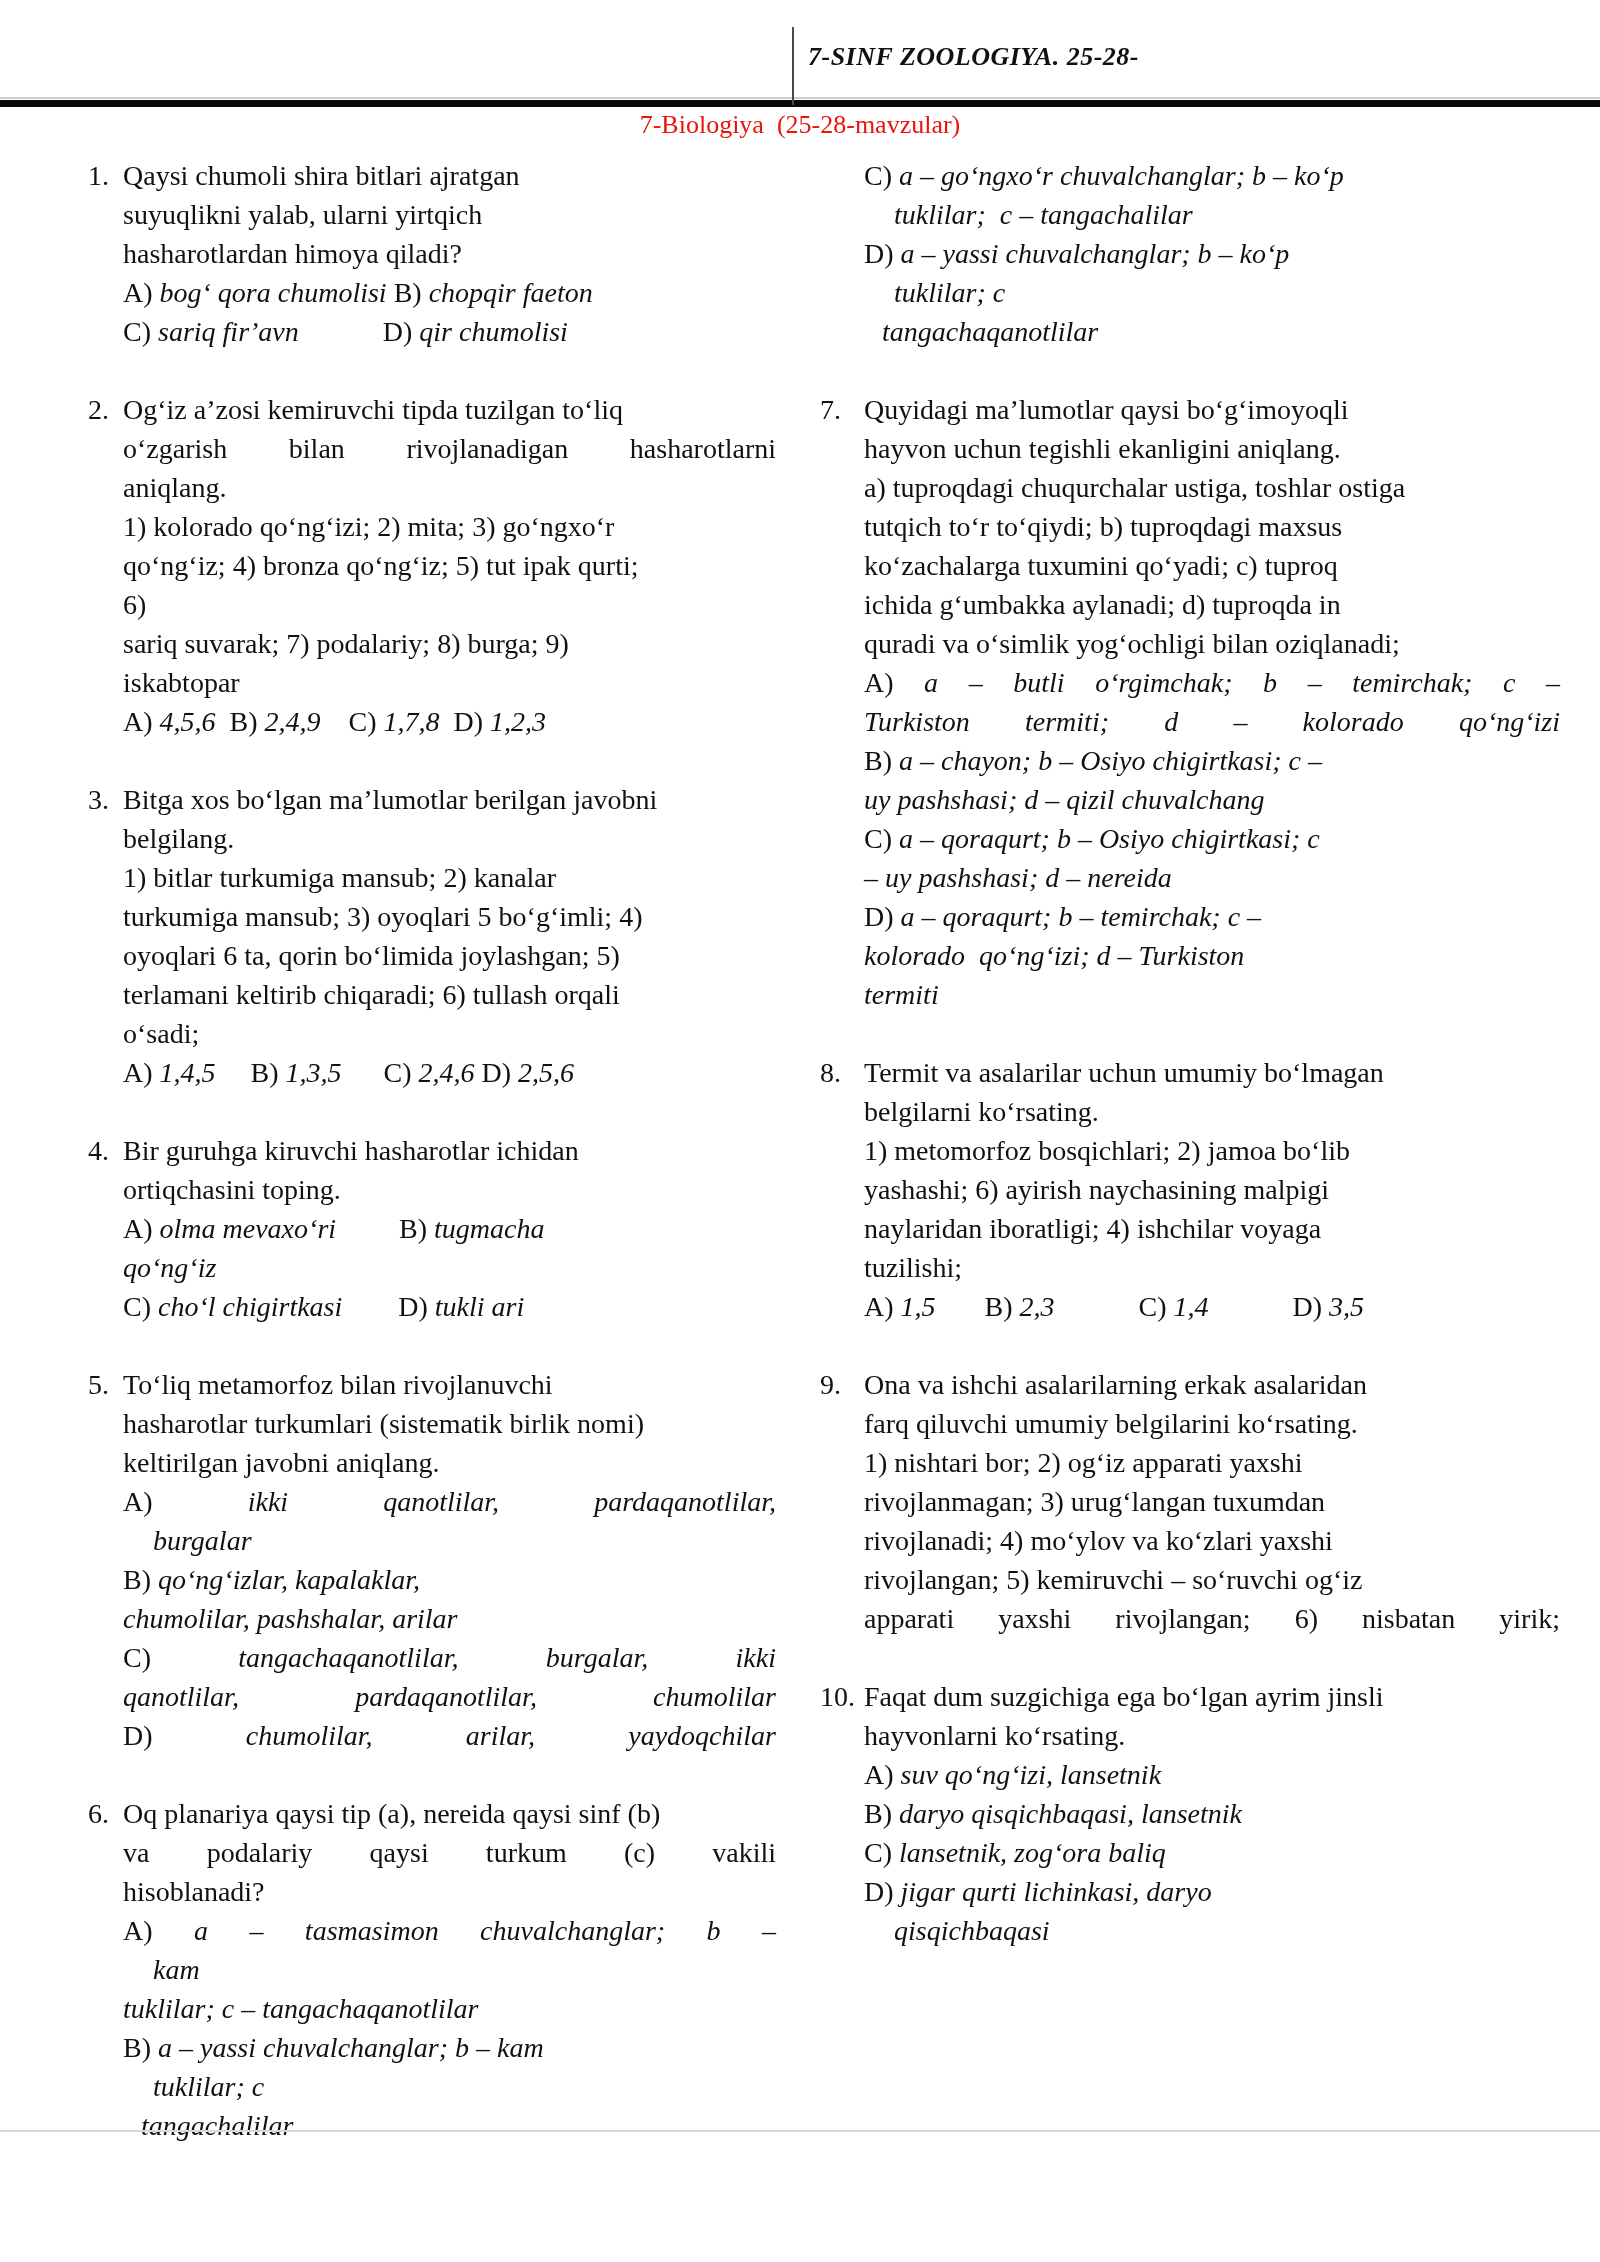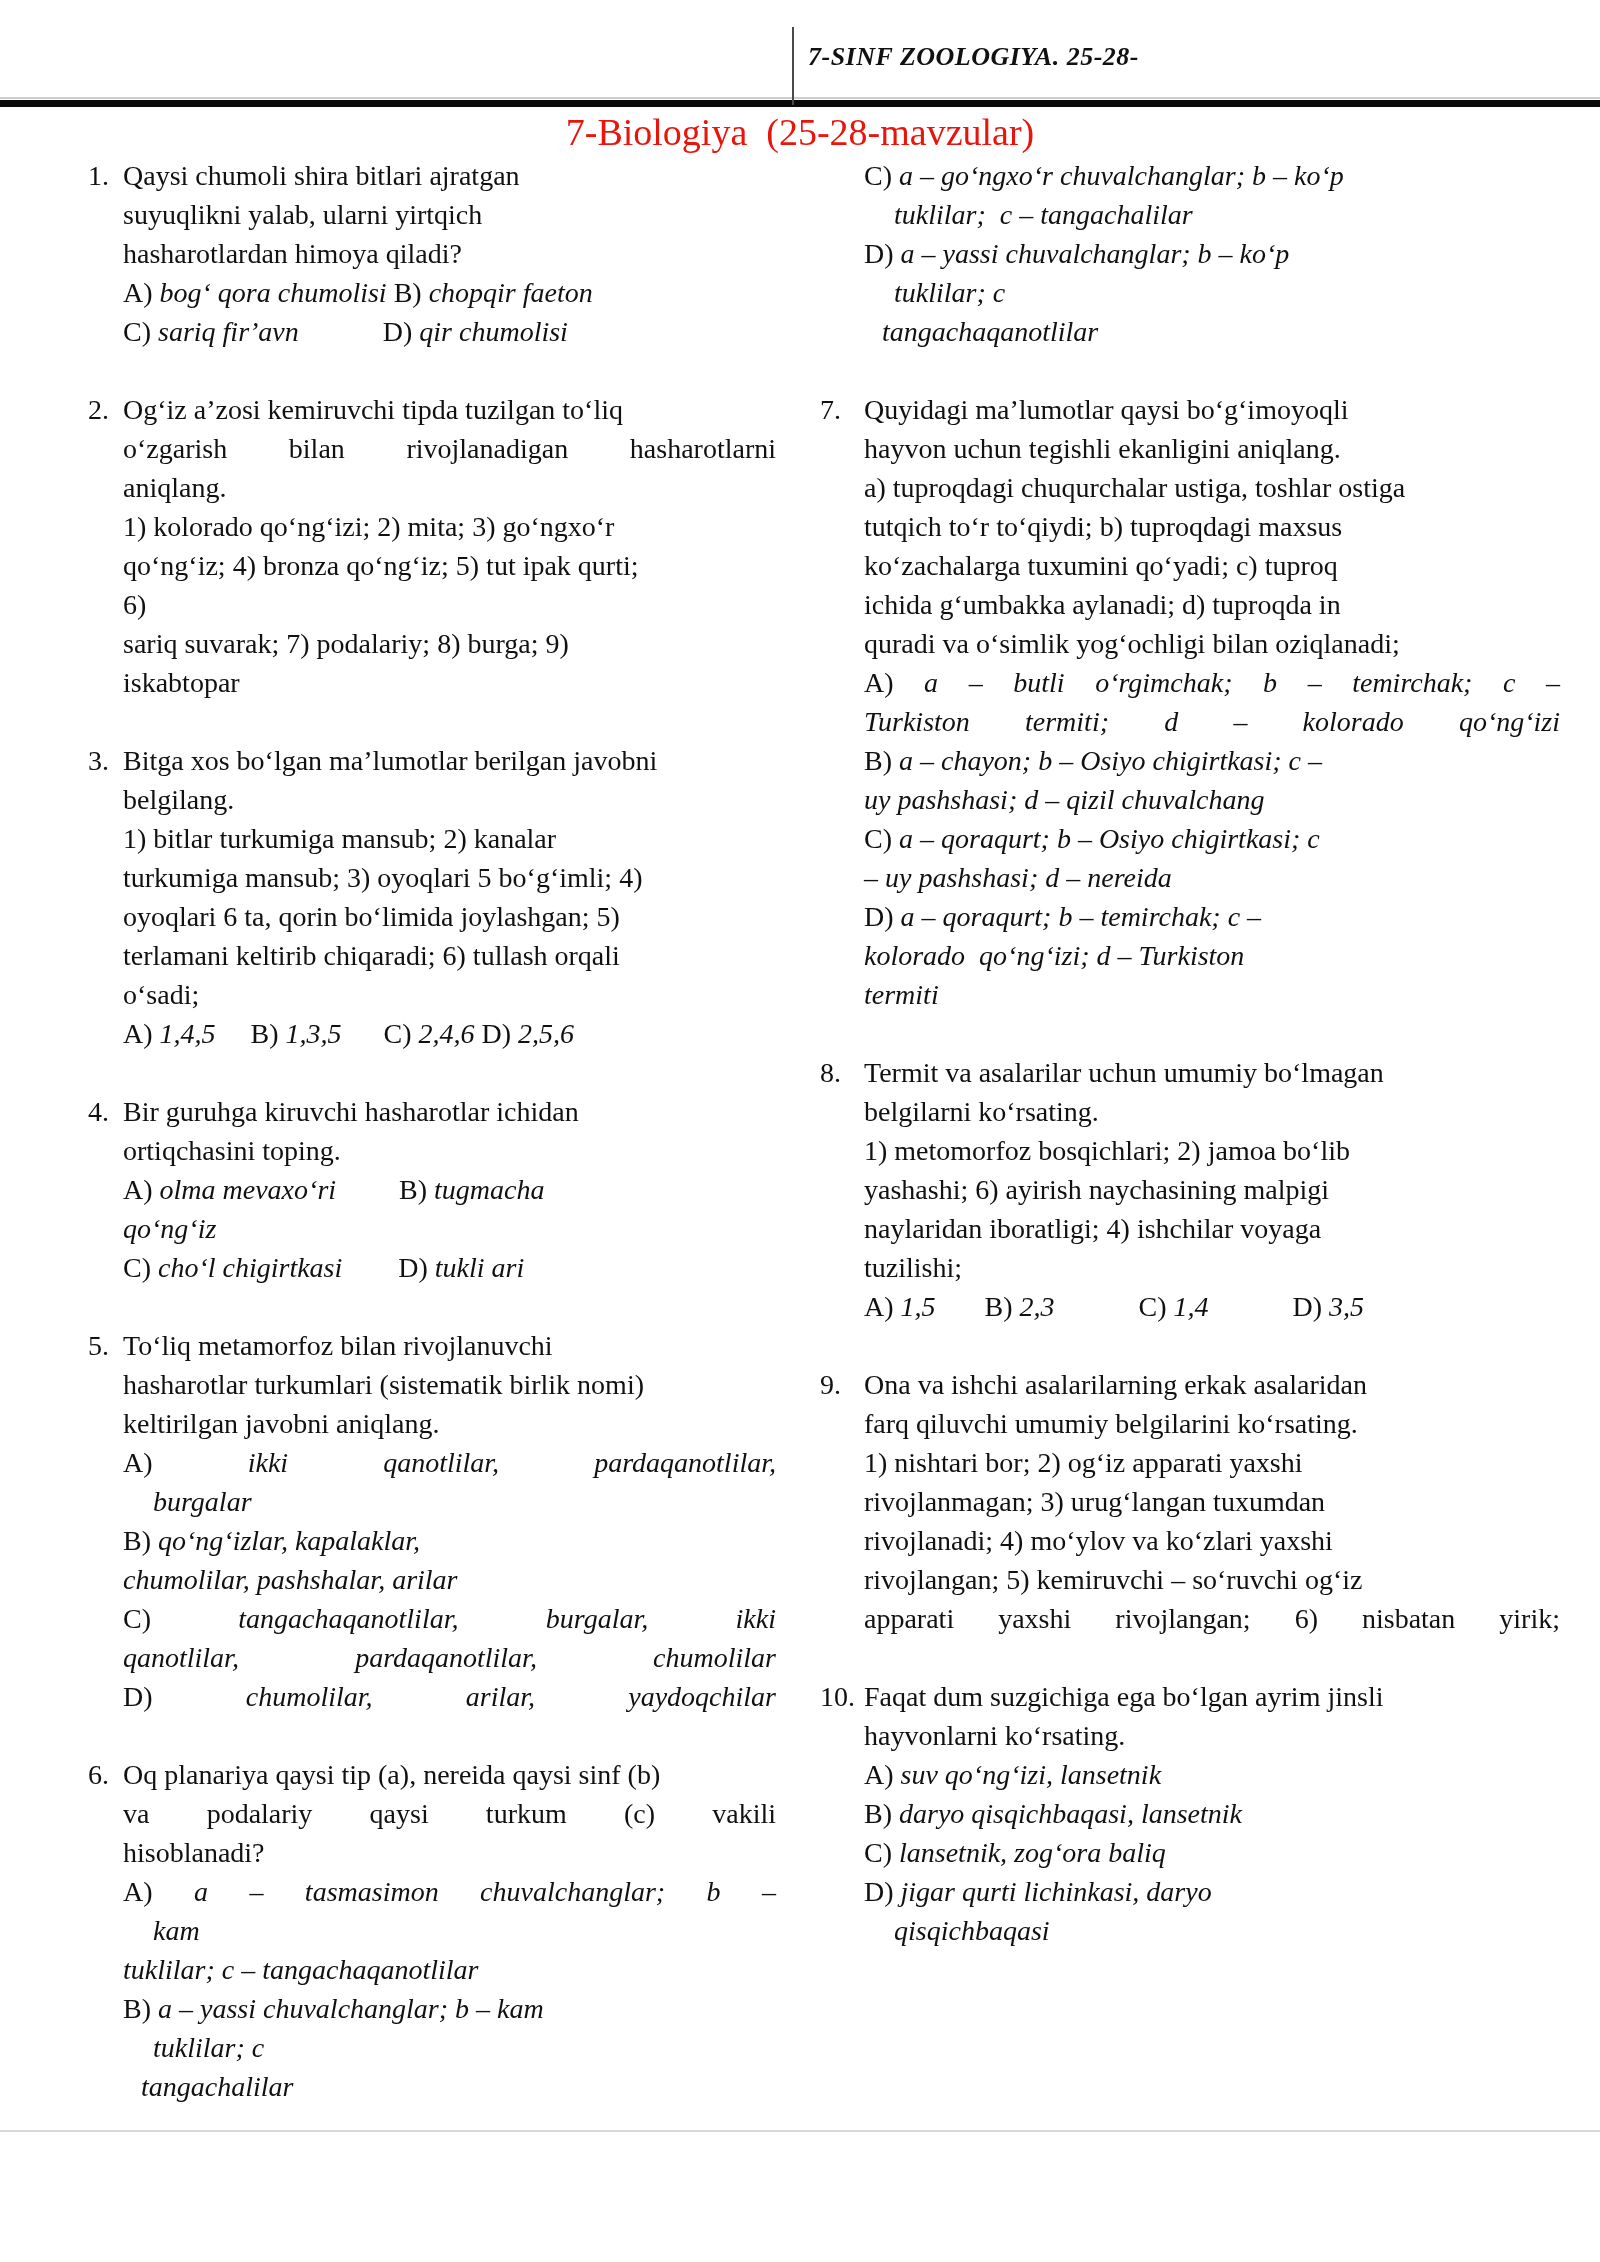--- a/index.html
+++ b/index.html
@@ -18,21 +18,21 @@
   }
   .rule{
     position:absolute;top:100px;left:0;width:100%;height:7px;background:#0a0a0a;
   }
   .rule::before{
     content:"";position:absolute;top:-3px;left:0;width:100%;height:2px;background:#cdcdcd;
   }
   .quiz-title{
     position:absolute;top:110px;left:0;width:100%;
     margin:0;text-align:center;
-    font-size:38px;font-weight:400;white-space:pre;
+    font-size:26px;font-weight:400;white-space:pre;
   }
   .cols{position:absolute;top:156px;left:0;width:100%;height:2000px;}
   .col{position:absolute;top:0;}
   .col-left{left:88px;width:688px;}
   .col-right{left:820px;width:740px;}
   .q{display:flex;margin-bottom:39px;}
   .qnum{flex:0 0 35px;font-size:28px;line-height:39px;}
   .col-right .qnum{flex:0 0 44px;}
   .qbody{flex:1;min-width:0;}
   .line{font-size:28px;line-height:39px;white-space:pre-wrap;}
@@ -70,20 +70,21 @@
           <span class="qnum">2.</span>
           <div class="qbody">
             <div class="line"><span>Ogʻiz aʼzosi kemiruvchi tipda tuzilgan toʻliq</span></div>
             <div class="line j"><span>oʻzgarish bilan rivojlanadigan hasharotlarni</span></div>
             <div class="line"><span>aniqlang.</span></div>
             <div class="line"><span>1) kolorado qoʻngʻizi; 2) mita; 3) goʻngxoʻr</span></div>
             <div class="line"><span>qoʻngʻiz; 4) bronza qoʻngʻiz; 5) tut ipak qurti;</span></div>
             <div class="line"><span>6)</span></div>
             <div class="line"><span>sariq suvarak; 7) podalariy; 8) burga; 9)</span></div>
             <div class="line"><span>iskabtopar</span></div>
+            <div class="line"><span>A) </span><span class="it">4,5,6</span><span>  B) </span><span class="it">2,4,9</span><span>    C) </span><span class="it">1,7,8</span><span>  D) </span><span class="it">1,2,3</span></div>
           </div>
         </div>
         <div class="q">
           <span class="qnum">3.</span>
           <div class="qbody">
             <div class="line"><span>Bitga xos boʻlgan maʼlumotlar berilgan javobni</span></div>
             <div class="line"><span>belgilang.</span></div>
             <div class="line"><span>1) bitlar turkumiga mansub; 2) kanalar</span></div>
             <div class="line"><span>turkumiga mansub; 3) oyoqlari 5 boʻgʻimli; 4)</span></div>
             <div class="line"><span>oyoqlari 6 ta, qorin boʻlimida joylashgan; 5)</span></div>

